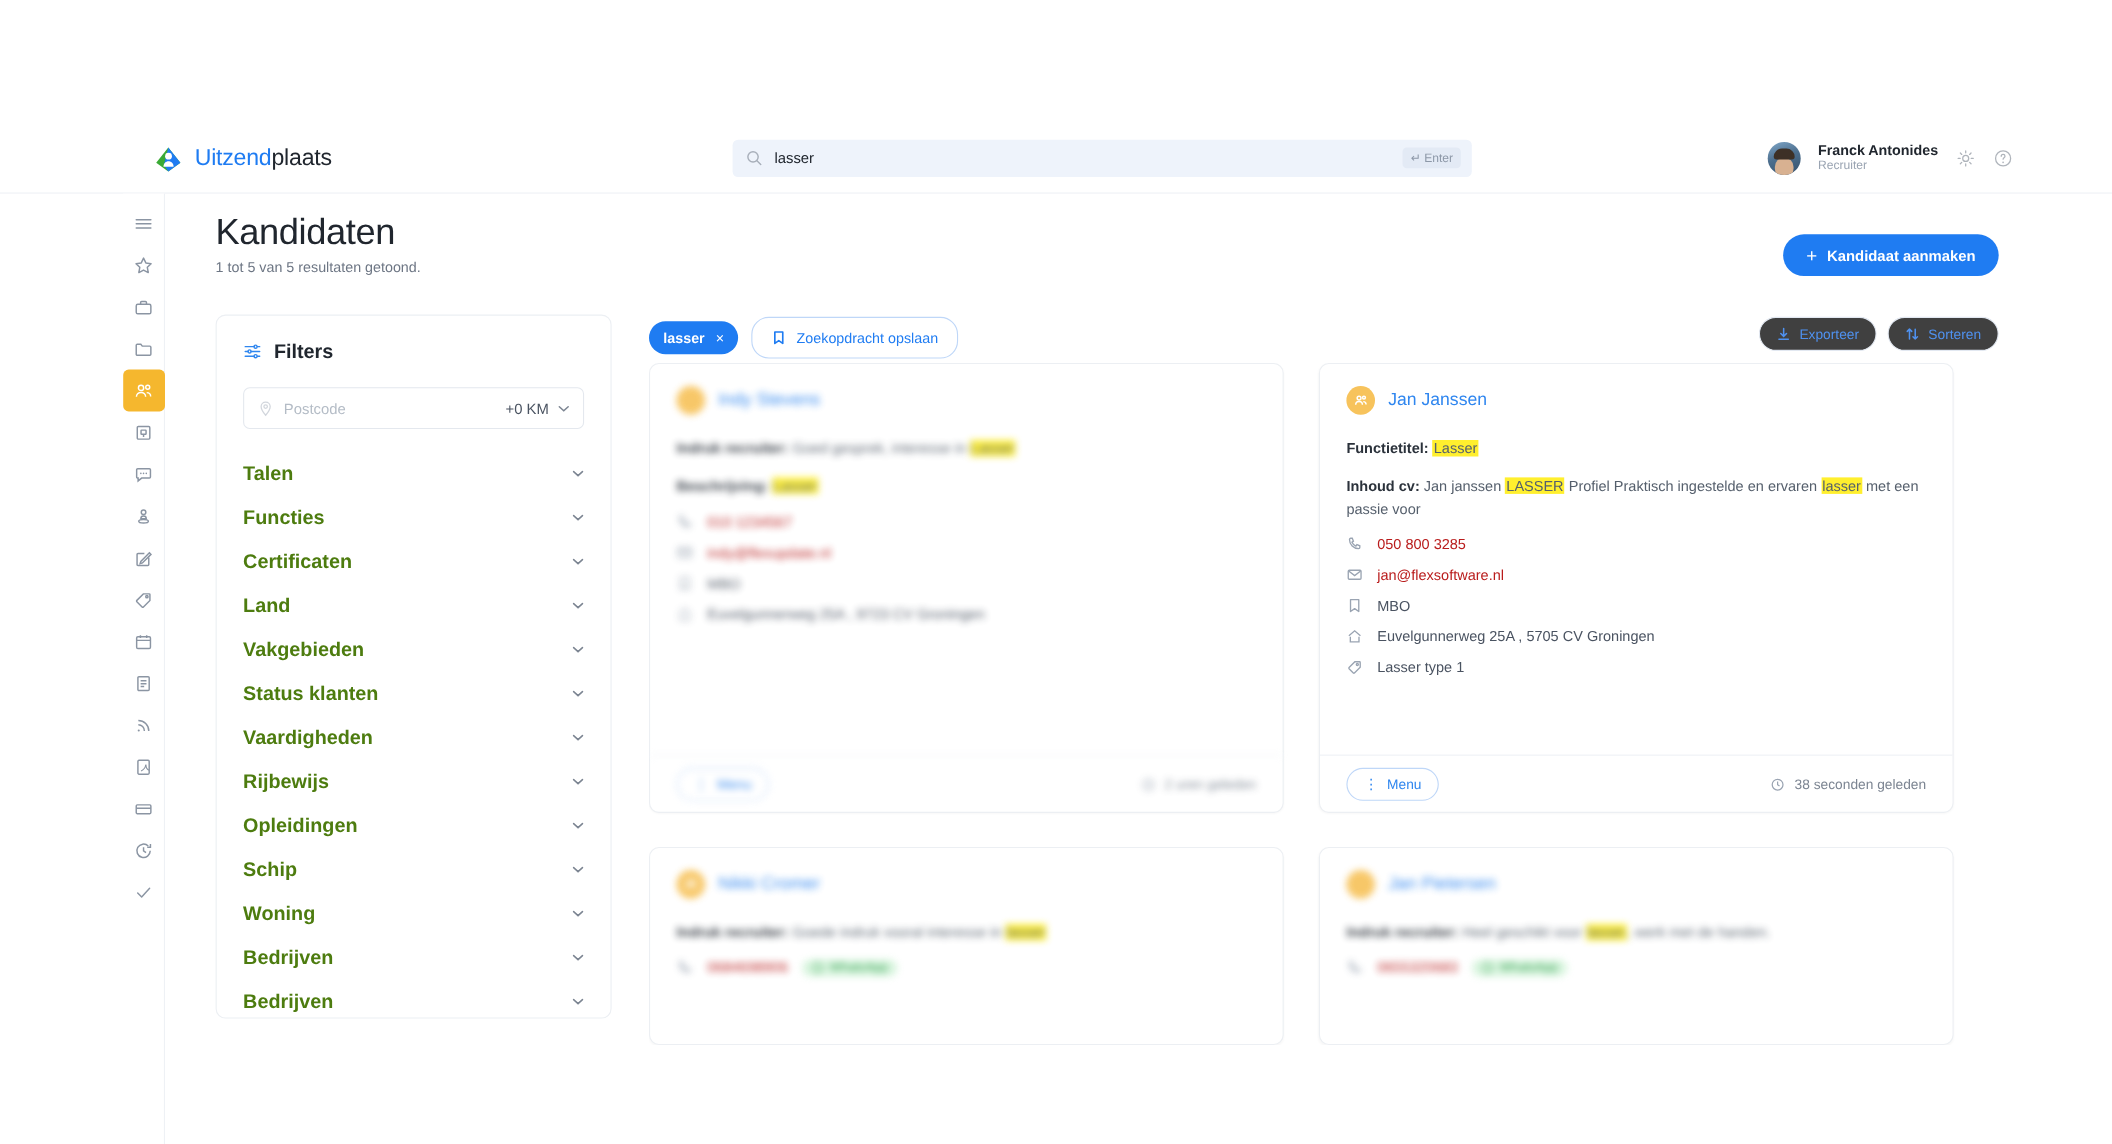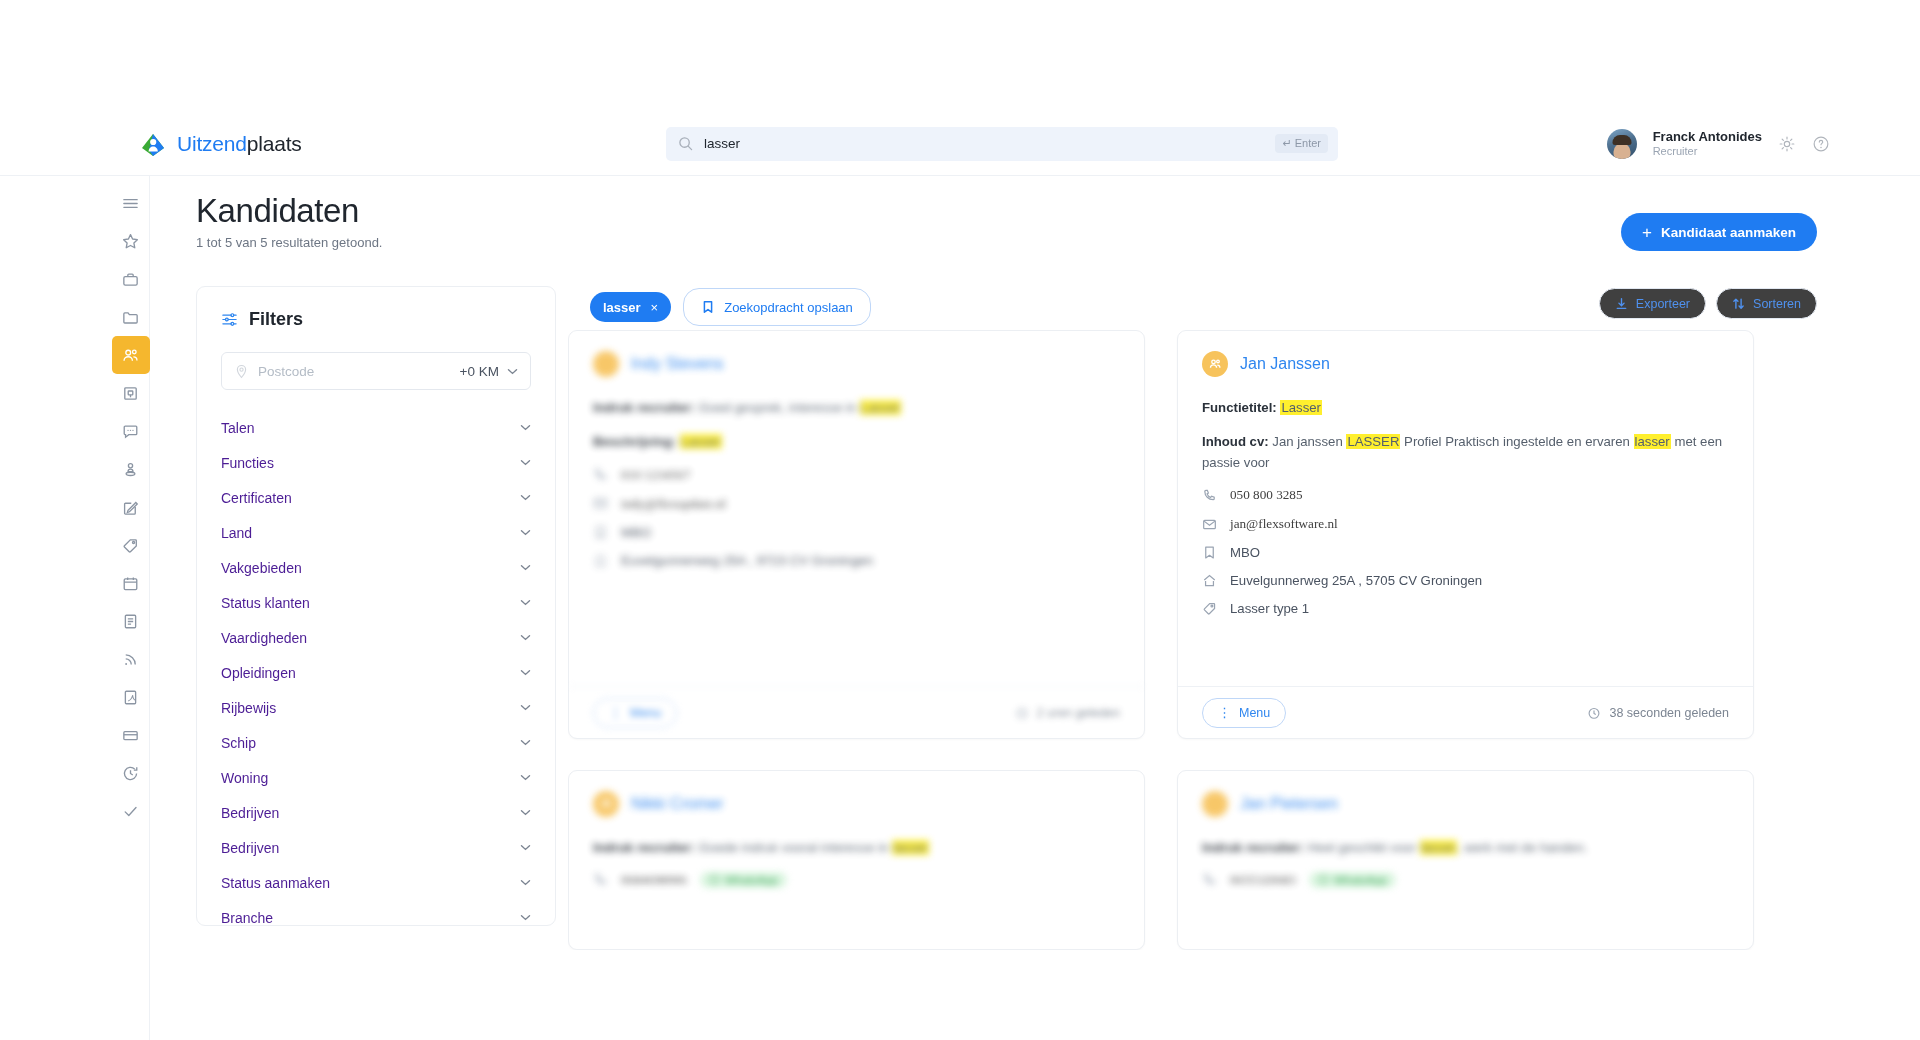--- a/index.html
+++ b/index.html
@@ -129,21 +129,21 @@
   .postcode input {
     flex: 1; border: 0; outline: none; background: transparent;
     font-family: inherit; font-size: 13.5px; color: #20262e; margin-left: 9px;
   }
   .postcode input::placeholder { color: #b4bcc6; }
   .postcode .km { font-size: 13.5px; color: #4a5361; margin-right: 8px; white-space: nowrap; }
   .filter-row {
     display: flex; align-items: center; justify-content: space-between;
     padding: 9.5px 0; cursor: pointer;
   }
-  .filter-row .flabel { font-size: 14px; font-weight: 400; color: #4c1d95; }
+  .filter-row .flabel { font-size: 18px; font-weight: 700; color: #4d7c0f; }
   .chev { width: 11px; height: 7px; }
   .chev path { stroke: #7c8592; stroke-width: 1.6; fill: none; }
 
   
   .chips { position: absolute; left: 590px; top: 288px; display: flex; align-items: center; gap: 12px; }
   .chip-active {
     height: 30px; padding: 0 13px; background: #1f7cf2; color: #fff;
     border-radius: 15px; display: flex; align-items: center; gap: 10px;
     font-size: 13px; font-weight: 600; cursor: pointer;
   }
@@ -160,21 +160,21 @@
   .btn-ghost {
     height: 31px; padding: 0 15px; background: #404040; color: #4f91ef;
     border: 1px solid #e2e8f1; border-radius: 16px;
     display: flex; align-items: center; gap: 8px;
     font-family: inherit; font-size: 12.5px; cursor: pointer;
   }
   .btn-ghost svg { width: 13px; height: 13px; stroke: #4f91ef; fill: none; stroke-width: 1.5; }
 
   
   .grid {
-    position: absolute; left: 568px; top: 330px;
+    position: absolute; left: 590px; top: 330px;
     width: 1227px; height: 620px;
     display: grid; grid-template-columns: 577px 577px;
     column-gap: 32px; row-gap: 30px;
     overflow: hidden;
   }
   .card {
     background: #fff; border: 1px solid #eceff3; border-radius: 9px;
     display: flex; flex-direction: column;
     box-shadow: 0 1px 2px rgba(22,30,44,.03);
   }
@@ -189,21 +189,21 @@
   .av svg { width: 14px; height: 14px; stroke: #fff; fill: none; stroke-width: 1.5; }
   .cname { font-size: 16px; color: #2f86ef; font-weight: 400; cursor: pointer; }
 
   .field { font-size: 13.2px; color: #555f6c; line-height: 1.55; margin-bottom: 14px; }
   .field b { color: #2b323b; font-weight: 700; }
   mark { background: #ffef2e; color: inherit; padding: 0 1px; }
 
   .contact { display: flex; align-items: center; gap: 13px; margin-bottom: 13px; }
   .contact svg { width: 15px; height: 15px; flex: 0 0 15px; stroke: #9aa4b2; fill: none; stroke-width: 1.3; }
   .contact .val { font-size: 13.2px; color: #4a5361; }
-  .contact .val.link { color: #404040; cursor: pointer; font-family: Liberation Serif, serif; }
+  .contact .val.link { color: #b91c1c; cursor: pointer; }
   .wa {
     display: inline-flex; align-items: center; gap: 5px;
     background: #d8f5de; color: #2e9e4c; border-radius: 10px;
     padding: 2px 9px; font-size: 11.5px;
   }
   .wa svg { width: 11px; height: 11px; flex: 0 0 11px; stroke: #2e9e4c; }
 
   .card-foot {
     border-top: 1px solid #eef1f5;
     height: 52px; padding: 0 24px;
@@ -446,27 +446,27 @@
             <path d="M1.4 2l4.6 4.2L10.6 2" stroke-linecap="round"></path>
           </svg>
         </div>
         <div class="filter-row">
           <span class="flabel">Vaardigheden</span>
           <svg class="chev" viewBox="0 0 12 8">
             <path d="M1.4 2l4.6 4.2L10.6 2" stroke-linecap="round"></path>
           </svg>
         </div>
         <div class="filter-row">
+          <span class="flabel">Rijbewijs</span>
+          <svg class="chev" viewBox="0 0 12 8">
+            <path d="M1.4 2l4.6 4.2L10.6 2" stroke-linecap="round"></path>
+          </svg>
+        </div>
+        <div class="filter-row">
           <span class="flabel">Opleidingen</span>
-          <svg class="chev" viewBox="0 0 12 8">
-            <path d="M1.4 2l4.6 4.2L10.6 2" stroke-linecap="round"></path>
-          </svg>
-        </div>
-        <div class="filter-row">
-          <span class="flabel">Rijbewijs</span>
           <svg class="chev" viewBox="0 0 12 8">
             <path d="M1.4 2l4.6 4.2L10.6 2" stroke-linecap="round"></path>
           </svg>
         </div>
         <div class="filter-row">
           <span class="flabel">Schip</span>
           <svg class="chev" viewBox="0 0 12 8">
             <path d="M1.4 2l4.6 4.2L10.6 2" stroke-linecap="round"></path>
           </svg>
         </div>

